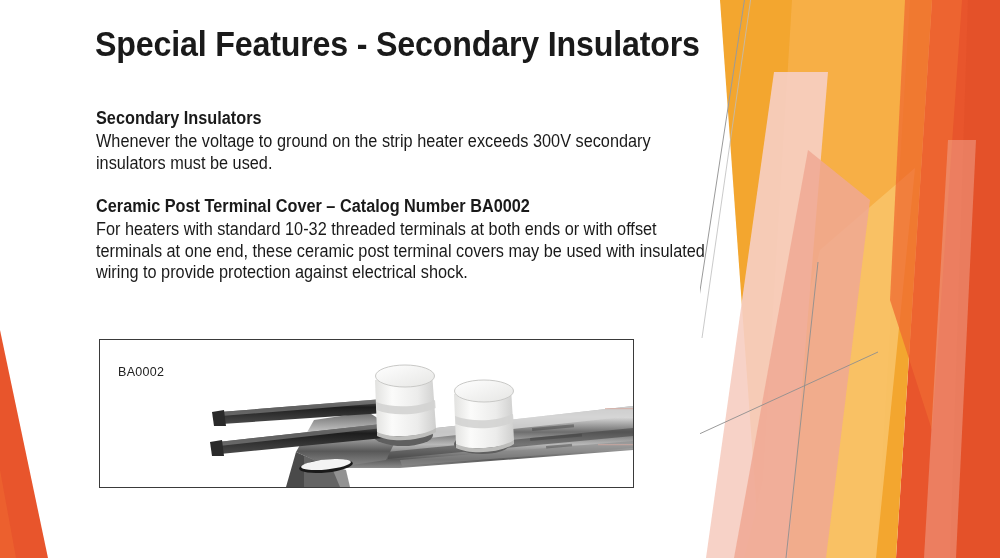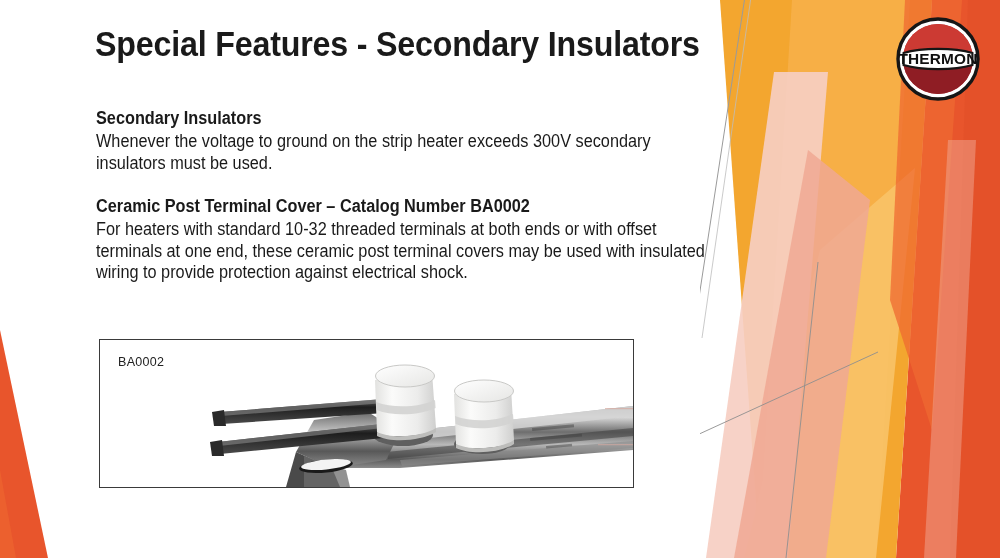--- a/index.html
+++ b/index.html
@@ -30,21 +30,21 @@
         font-family:"Liberation Sans Narrow","Liberation Sans",sans-serif;
         transform:scaleX(.93);transform-origin:left top;}
   .blk{margin:0 0 22px 0;}
   .blk:last-child{margin-bottom:0;}
   .hd{font-weight:700;font-size:17.5px;line-height:21px;margin:0 0 2px 0;}
   .pg{font-weight:400;font-size:17.5px;line-height:21.5px;margin:0;}
 
   
   #figure{position:absolute;left:99px;top:339px;width:533px;height:147px;
           border:1.6px solid #3a3a3a;background:#fff;overflow:hidden;}
-  #fig-label{position:absolute;left:18px;top:15px;font-size:12.5px;
+  #fig-label{position:absolute;left:18px;top:25px;font-size:12.5px;
              font-family:"Liberation Sans",sans-serif;color:#222;letter-spacing:.3px;}
   #fig-photo{position:absolute;left:0;top:0;width:533px;height:147px;}
   #fig-photo svg{display:block;width:100%;height:100%;}
 </style>
 </head>
 <body>
 
 <div id="slide">
 
   <div id="art-left">
@@ -74,31 +74,20 @@
 
       <polygon points="248,140 276,140 256,558 224,558" fill="#f0a893" opacity="0.5"></polygon>
 
       <line x1="46" y1="-10" x2="-6" y2="330" stroke="#9a9a9a" stroke-width="1"></line>
       <line x1="52" y1="-10" x2="2" y2="338" stroke="#bdbdbd" stroke-width="0.8"></line>
       <line x1="118" y1="262" x2="86" y2="558" stroke="#8e8e8e" stroke-width="0.9"></line>
       <line x1="178" y1="352" x2="-40" y2="452" stroke="#8e8e8e" stroke-width="0.9"></line>
     </svg>
   </div>
 
-  <div id="logo">
-    <svg viewBox="0 0 84 84">
-      <circle cx="42" cy="42" r="41" fill="#ffffff"></circle>
-      <circle cx="42" cy="42" r="40" fill="none" stroke="#161616" stroke-width="3.4"></circle>
-      <circle cx="42" cy="42" r="35" fill="#b52c2b"></circle>
-      <path d="M7 42a35 35 0 0 1 70 0z" fill="#cc3a33"></path>
-      <path d="M7 42a35 35 0 0 0 70 0z" fill="#8f1d24"></path>
-      <path d="M7.6 36 C26 30.5, 58 30.5, 76.4 36 L76.4 48 C58 53.5, 26 53.5, 7.6 48 Z" fill="#ffffff" stroke="#161616" stroke-width="2.2"></path>
-      <text x="42" y="47.4" text-anchor="middle" font-family="'Liberation Sans Narrow','Liberation Sans',sans-serif" font-size="15.4" font-weight="700" fill="#111" letter-spacing="0.2">THERMON</text>
-    </svg>
-  </div>
 
   <div id="title">Special Features - Secondary Insulators</div>
 
   <div id="body">
 
     <div class="blk">
       <p class="hd">Secondary Insulators</p>
       <p class="pg">Whenever the voltage to ground on the strip heater exceeds 300V secondary insulators must be used.</p>
     </div>
 

